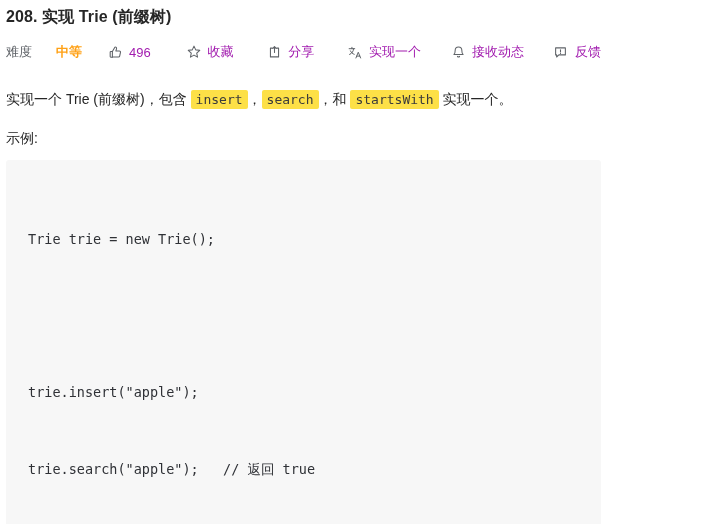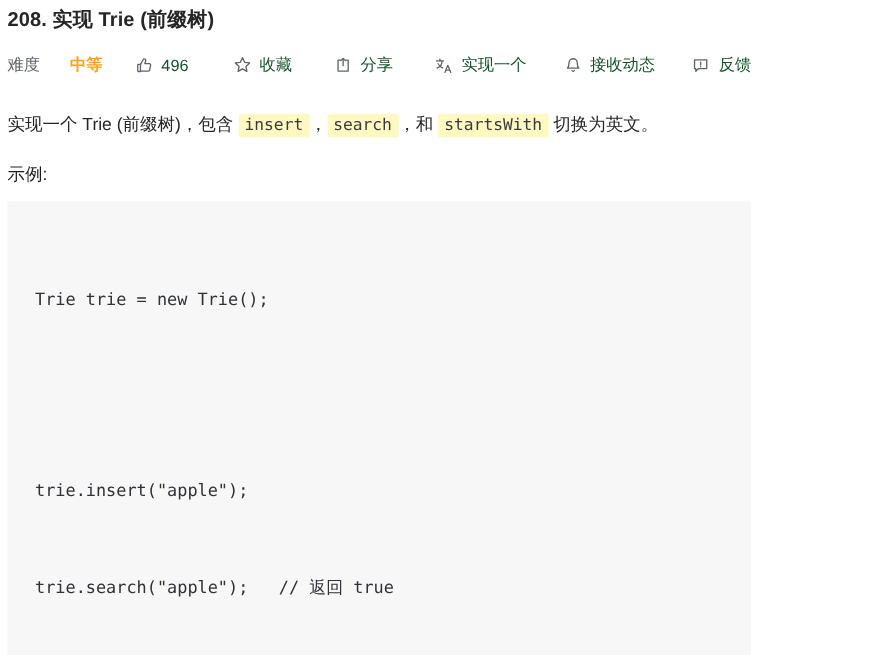--- a/index.html
+++ b/index.html
@@ -55,21 +55,21 @@
     font-size: 13px;
   }
   .difficulty {
     margin-left: 24px;
     font-size: 13px;
     font-weight: bold;
   }
   .meta-item {
     display: flex;
     align-items: center;
-    color: #14532d;
+    color: #a21caf;
     font-size: 13px;
     cursor: pointer;
   }
   .meta-item .ico {
     display: inline-flex;
     align-items: center;
     justify-content: center;
     width: 16px;
     height: 16px;
     margin-right: 6px;
@@ -85,21 +85,21 @@
   
   .desc {
     margin-top: 22px;
     font-size: 14px;
     line-height: 22px;
     color: #262626;
   }
 
   code.inline {
     font-family: "DejaVu Sans Mono", "Liberation Mono", monospace;
-    background: #fef9c3;
+    background: #fde047;
     color: #3b3b3b;
     font-size: 13px;
     padding: 2px 5px;
     border-radius: 2px;
     white-space: pre;
   }
 
   
   .section-heading {
     font-size: 14px;
@@ -211,21 +211,21 @@
           <path d="M12 7.6v3.6"></path>
           <path d="M12 13.2v0.2"></path>
         </svg>
       </span>
       <span>反馈</span>
     </div>
 
   </div>
 
   <div class="desc">
-    <span>实现一个 Trie (前缀树)，包含 </span><code class="inline">insert</code><span>，</span><code class="inline">search</code><span>，和 </span><code class="inline">startsWith</code><span> 切换为英文。</span>
+    <span>实现一个 Trie (前缀树)，包含 </span><code class="inline">insert</code><span>，</span><code class="inline">search</code><span>，和 </span><code class="inline">startsWith</code><span> 实现一个。</span>
   </div>
 
   <div class="section-heading">示例:</div>
 
   <div class="codeblock">
     <div class="codeline">Trie trie = new Trie();</div>
     <div class="codeline blank">&nbsp;</div>
     <div class="codeline">trie.insert("apple");</div>
     <div class="codeline">trie.search("apple");   // 返回 true</div>
     

